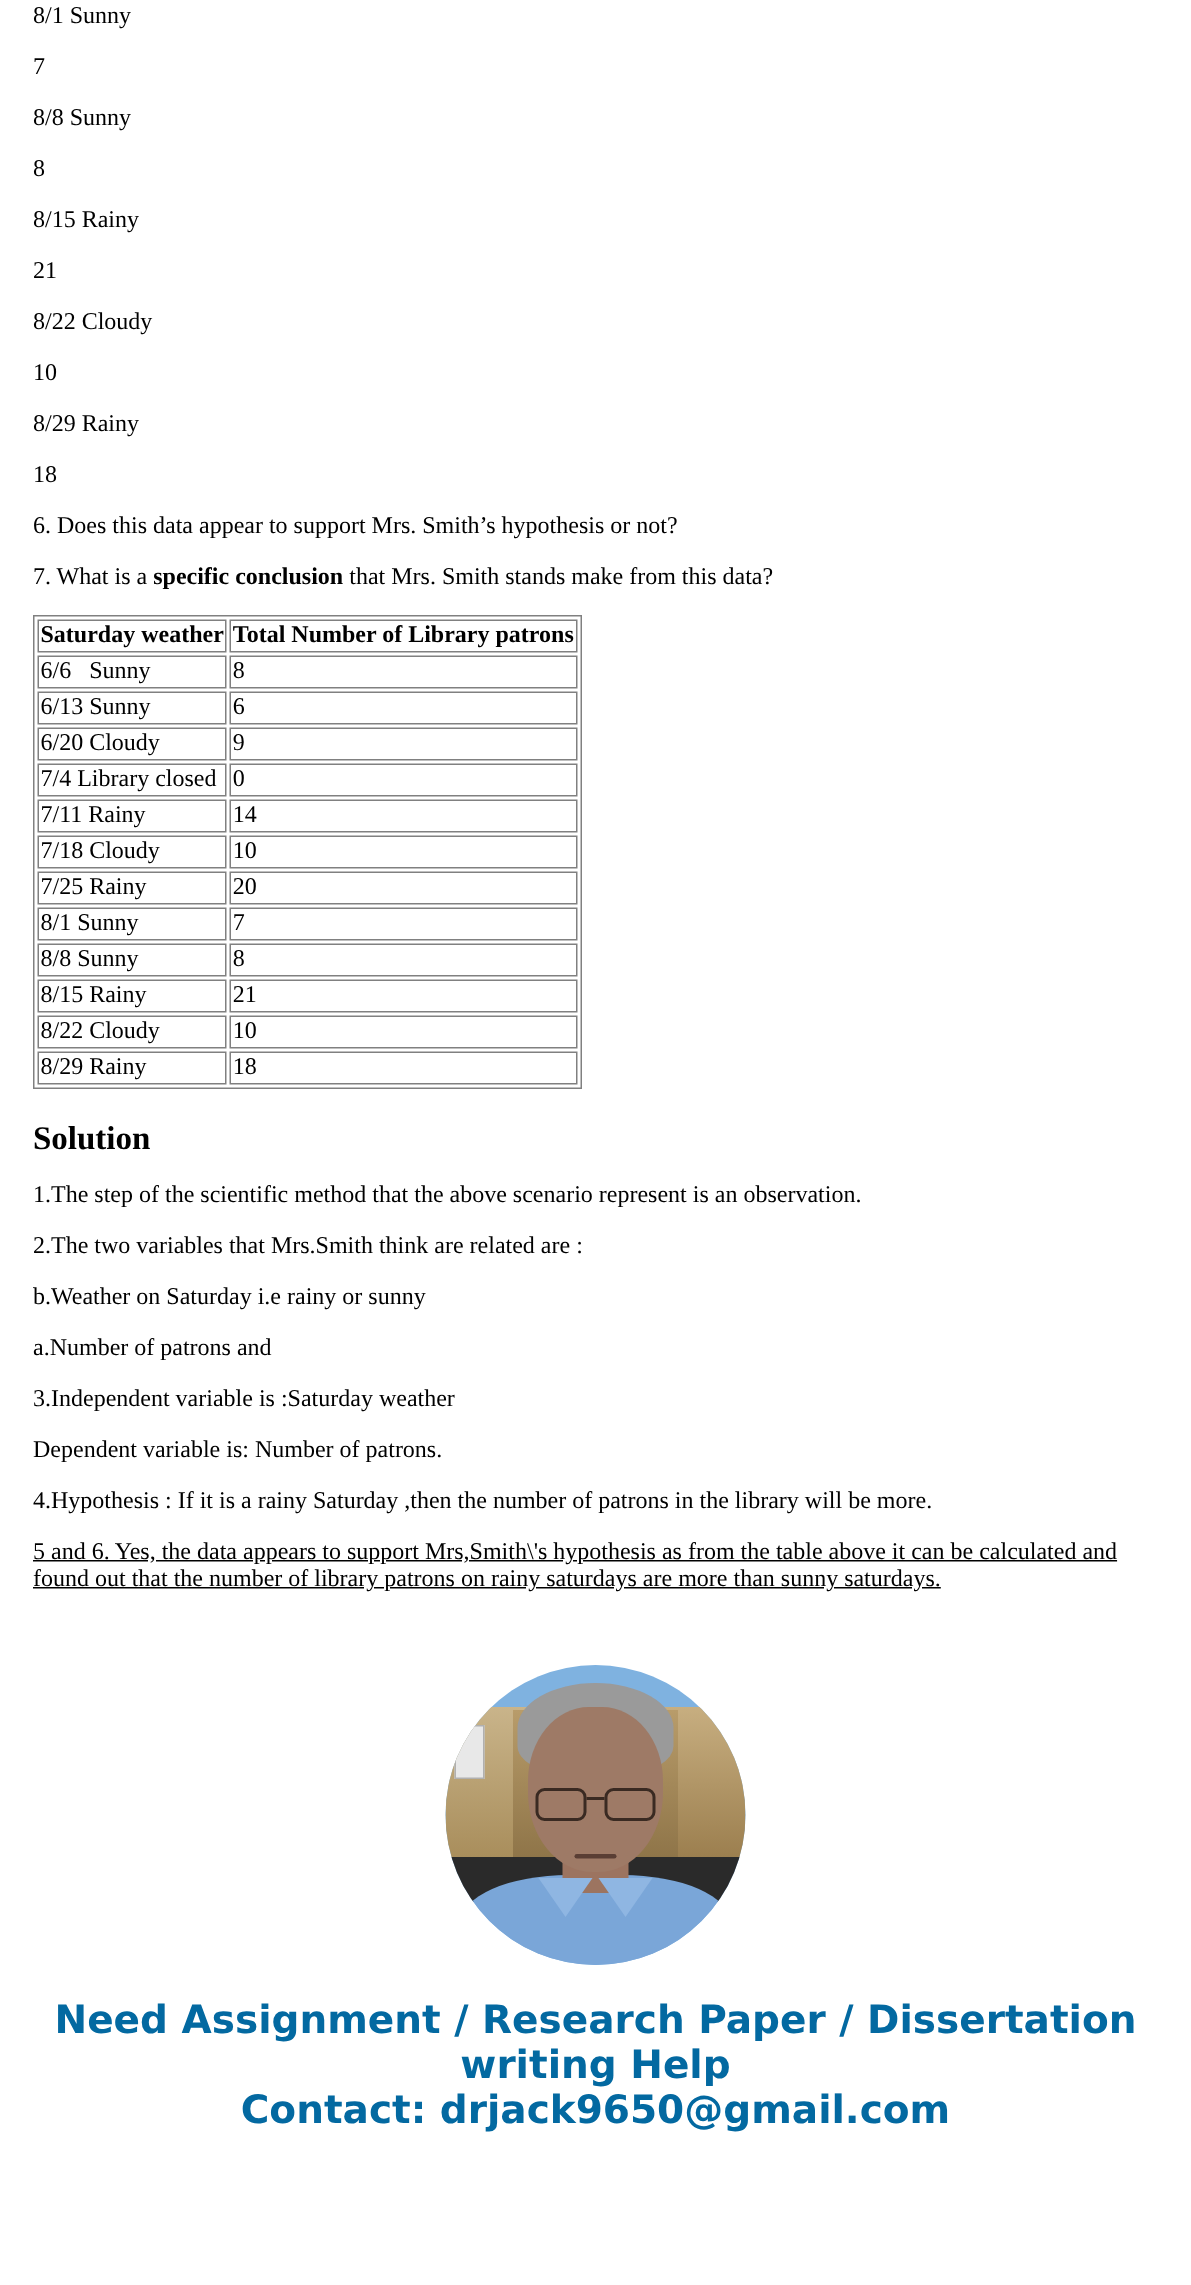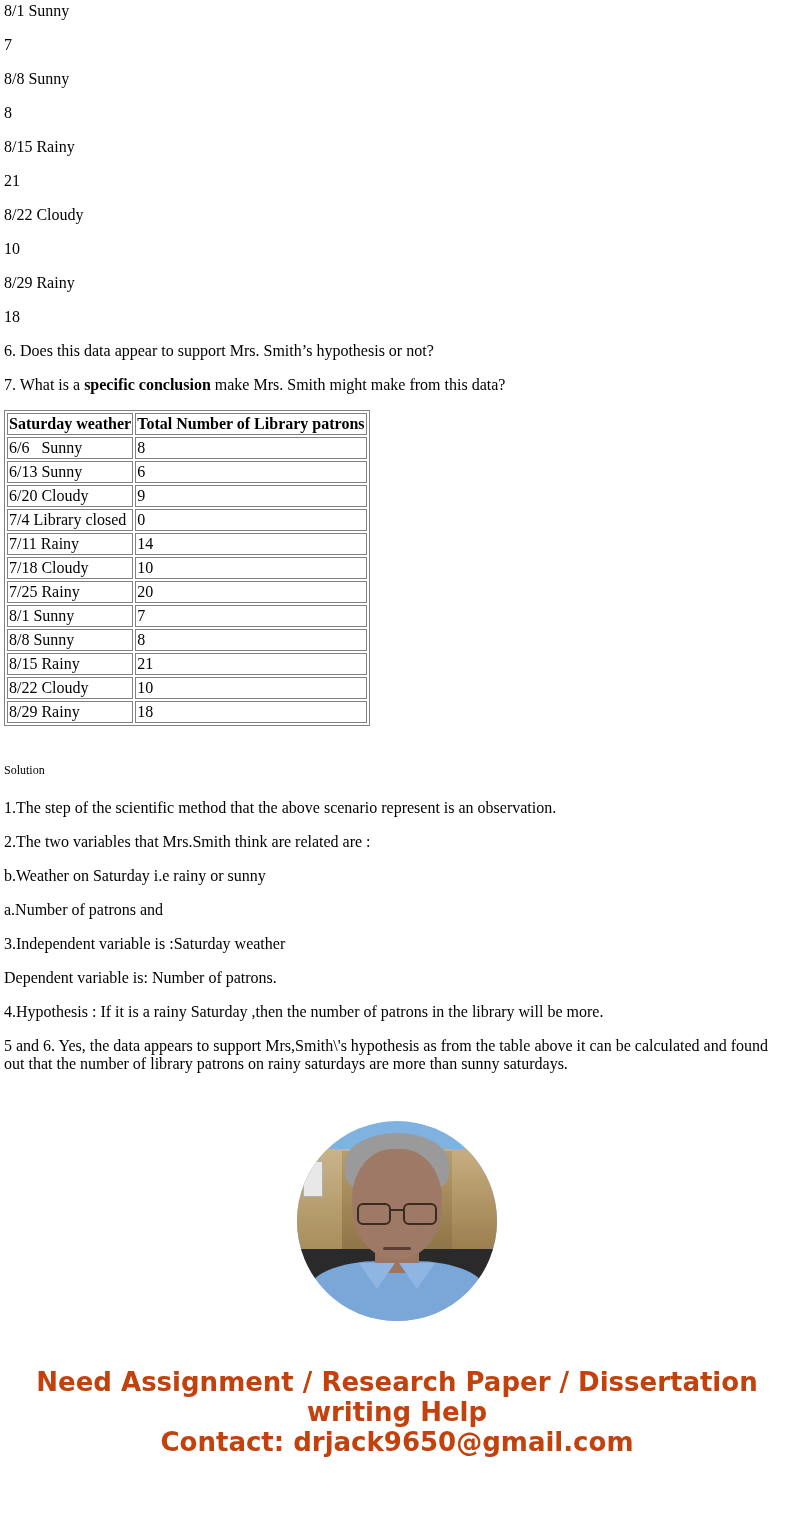--- a/index.html
+++ b/index.html
@@ -4,43 +4,43 @@
   <style>
     html, body { margin: 0; padding: 0; background: #ffffff; }
     body {
       width: 794px;
       min-height: 1523px;
       font-family: "Liberation Serif", "DejaVu Serif", serif;
       font-size: 16px;
       color: #000000;
       line-height: 18px;
     }
-    .doc { padding: 0 4px; }
+    .doc { padding: 0 22px; }
     .doc p { margin: 0 0 16px 0; }
     .doc p.first { margin-top: 2px; }
-    .doc p.multi { line-height: 18px; }
+    .doc p.multi { line-height: 18px; text-decoration: underline; }
     table.data {
       border: 1px solid #808080;
       border-collapse: separate;
       border-spacing: 2px;
-      margin: 0 0 33px 0;
+      margin: 0 0 22px 0;
       font-size: 16px;
     }
     table.data th, table.data td {
       border: 1px solid #808080;
       padding: 1px 1px;
       text-align: left;
       height: 18px;
       white-space: pre;
       vertical-align: middle;
     }
     table.data th { font-weight: bold; }
     h3.solution {
-      font-size: 12px;
-      font-weight: normal;
+      font-size: 22px;
+      font-weight: bold;
       margin: 16px 0 18px 0;
       line-height: 22px;
     }
     .avatar-wrap {
       display: flex;
       justify-content: center;
       margin-top: 48px;
     }
     .avatar {
       width: 200px;
@@ -105,27 +105,27 @@
     }
     .avatar .glasses-l { left: 60px; }
     .avatar .glasses-r { left: 106px; }
     .avatar .bridge {
       position: absolute; left: 94px; top: 88px; width: 12px; height: 2px; background: #3a2a22;
     }
     .avatar .mouth {
       position: absolute; left: 86px; top: 126px; width: 28px; height: 3px; background: #5a3e34; border-radius: 2px;
     }
     .promo {
-      margin-top: 46px;
+      margin-top: 22px;
       text-align: center;
       font-family: "DejaVu Sans", "Liberation Sans", sans-serif;
       font-weight: bold;
       font-size: 26px;
       line-height: 30px;
-      color: #c2410c;
+      color: #0369a1;
       padding: 0 20px;
     }
     .promo div { margin: 0; }
   </style>
 </head>
 <body>
 
 <div class="doc">
 
   <p class="first">8/1 Sunny</p>
@@ -133,21 +133,21 @@
   <p>8/8 Sunny</p>
   <p>8</p>
   <p>8/15 Rainy</p>
   <p>21</p>
   <p>8/22 Cloudy</p>
   <p>10</p>
   <p>8/29 Rainy</p>
   <p>18</p>
 
   <p>6. Does this data appear to support Mrs. Smith’s hypothesis or not?</p>
-  <p><span>7. What is a </span><b>specific conclusion</b><span> make Mrs. Smith might make from this data?</span></p>
+  <p><span>7. What is a </span><b>specific conclusion</b><span> that Mrs. Smith stands make from this data?</span></p>
 
   <table class="data">
     <thead>
       <tr>
         <th>Saturday weather</th>
         <th>Total Number of Library patrons</th>
       </tr>
     </thead>
     <tbody>
       <tr>

